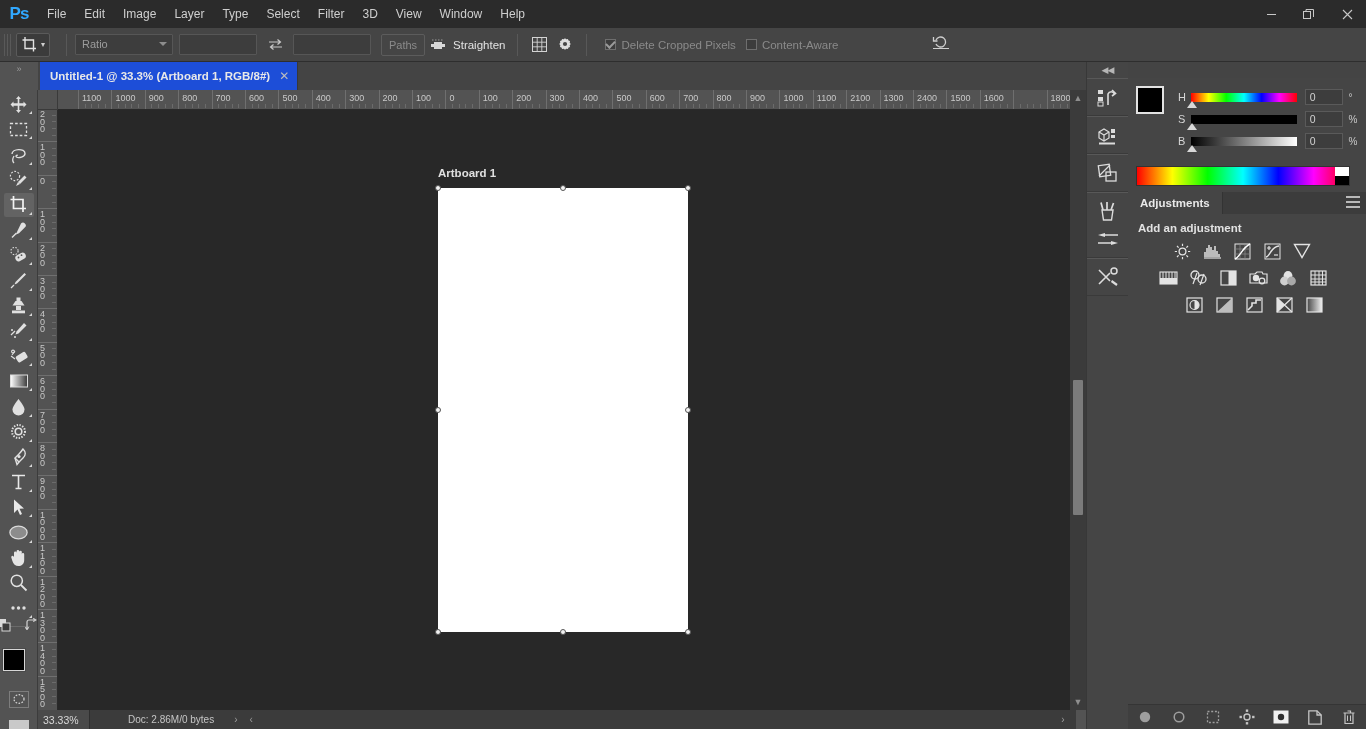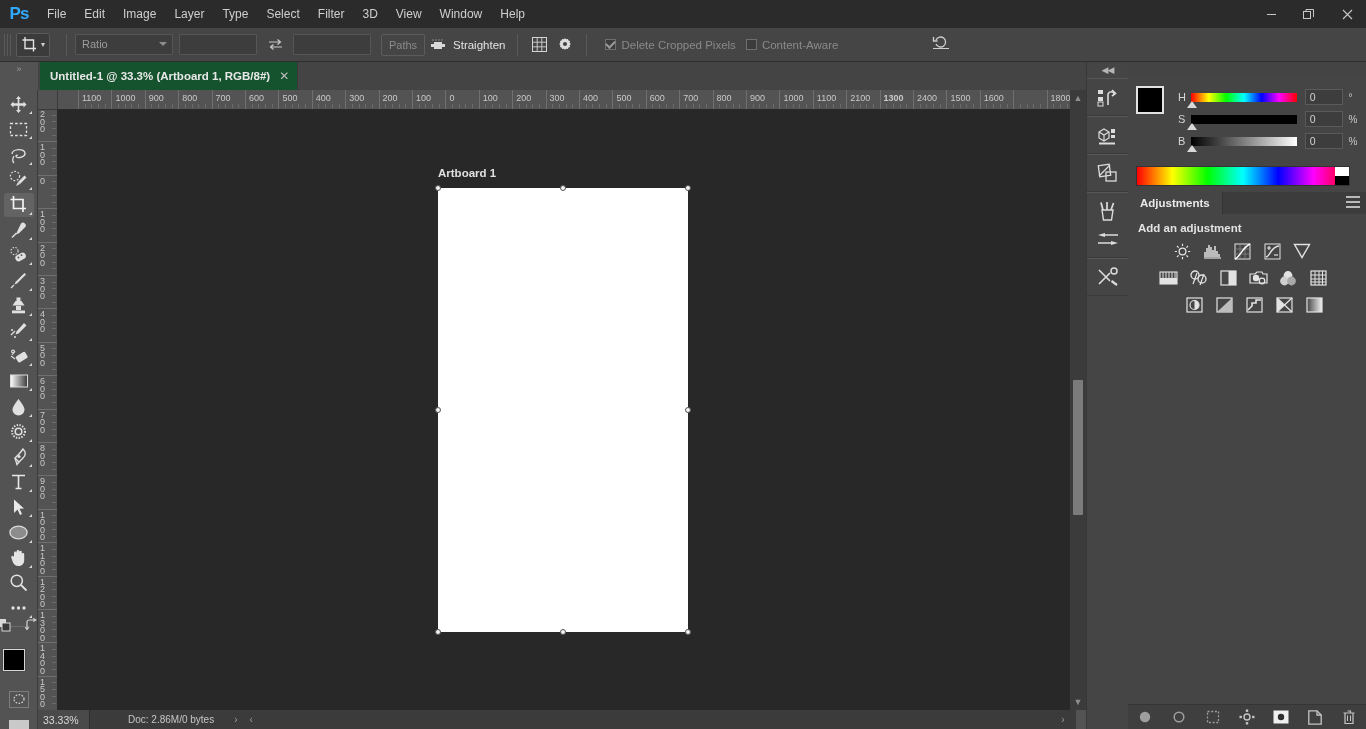--- a/index.html
+++ b/index.html
@@ -85,21 +85,21 @@
     position:absolute; left:0; top:62px; width:1366px; height:28px;
     background:#444444;
   }
   .leftdock-top {
     position:absolute; left:0; top:62px; width:38px; height:28px;
     background:#535353; color:#9c9c9c; font-size:9px;
     display:flex;align-items:flex-start;justify-content:center;padding-top:2px;
   }
   .doc-tab {
     position:absolute; left:40px; top:62px; height:28px;
-    background:#14532d; display:flex; align-items:center;
+    background:#1d4ed8; display:flex; align-items:center;
     padding:0 8px 0 10px; gap:9px; border-right:1px solid #383838;
   }
   .doc-tab .title { font-size:11.5px; color:#e8e8e8; font-weight:bold; }
   .doc-tab .x { font-size:12px; color:#bdbdbd; }
 
   
   .ruler-corner { position:absolute; left:38px; top:90px; width:20px; height:20px;
                   background:#535353; border-right:1px solid #3a3a3a; border-bottom:1px solid #3a3a3a;}
   .ruler-h { position:absolute; left:58px; top:90px; width:1012px; height:20px;
              background:#535353; border-bottom:1px solid #2a2a2a; overflow:hidden; }
@@ -721,21 +721,21 @@
       <div class="rtick minor" style="left: 768.16px;"></div>
       <div class="rtick minor" style="left: 774.84px;"></div>
       <div class="rtick minor" style="left: 781.52px;"></div>
       <div class="rtick" style="left: 788.2px;"></div>
       <div class="rlab" style="left: 792.2px;">2100</div>
       <div class="rtick minor" style="left: 794.88px;"></div>
       <div class="rtick minor" style="left: 801.56px;"></div>
       <div class="rtick minor" style="left: 808.24px;"></div>
       <div class="rtick minor" style="left: 814.92px;"></div>
       <div class="rtick" style="left: 821.6px;"></div>
-      <div class="rlab" style="left: 825.6px; font-weight: bold;">1300</div>
+      <div class="rlab" style="left: 825.6px;">1300</div>
       <div class="rtick minor" style="left: 828.28px;"></div>
       <div class="rtick minor" style="left: 834.96px;"></div>
       <div class="rtick minor" style="left: 841.64px;"></div>
       <div class="rtick minor" style="left: 848.32px;"></div>
       <div class="rtick" style="left: 855px;"></div>
       <div class="rlab" style="left: 859px;">2400</div>
       <div class="rtick minor" style="left: 861.68px;"></div>
       <div class="rtick minor" style="left: 868.36px;"></div>
       <div class="rtick minor" style="left: 875.04px;"></div>
       <div class="rtick minor" style="left: 881.72px;"></div>

